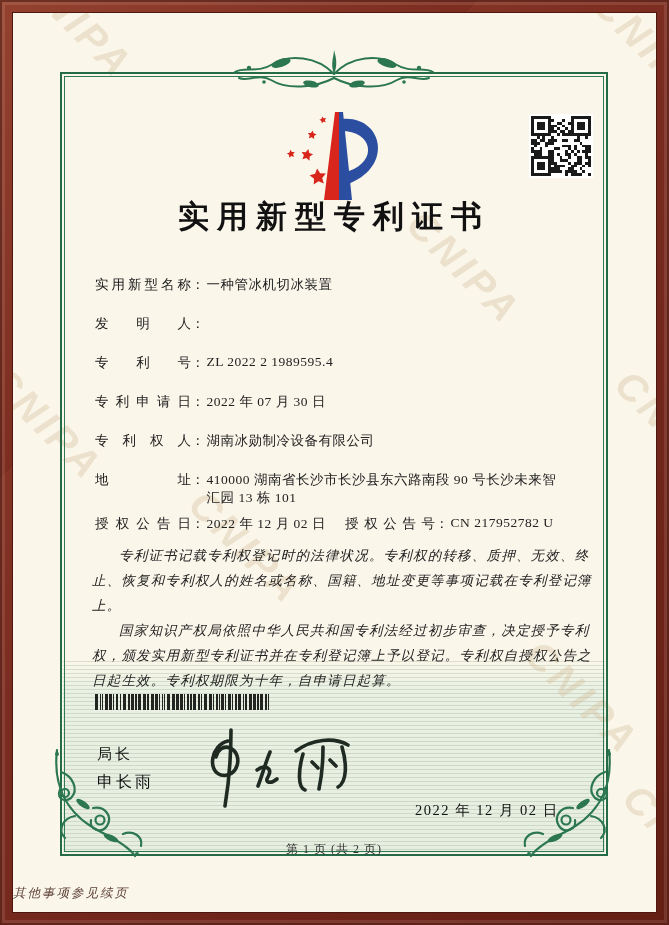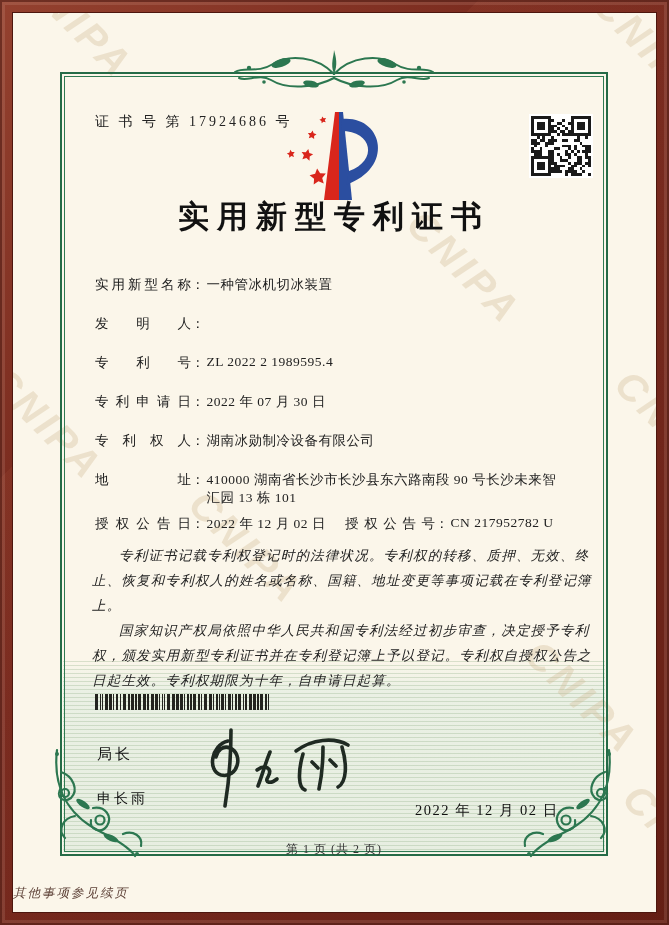--- a/index.html
+++ b/index.html
@@ -43,21 +43,21 @@
   .grant-right { position:absolute; left:250px; top:0; display:flex; font-size:13.5px; }
   .grant-right .flabel { width:90px; flex:0 0 90px;font-family:Liberation Mono, monospace; }
 
   .paras { left:79px; top:530px; width:502px; font-size:13.5px; font-style:italic; letter-spacing:1.2px; line-height:25px; color:#222; }
   .paras p { text-indent:2em; }
 
   .barcode { left:82px; top:681px; height:16px; display:flex; align-items:stretch; }
   .barcode div { background:#23231f; }
 
   .director-title { left:84px; top:732px; font-size:15px; letter-spacing:3px; color:#111; }
-  .director-name { left:84px; top:759px; font-size:14px; letter-spacing:3px; color:#111;margin-top:18px; }
+  .director-name { left:84px; top:759px; font-size:16px; letter-spacing:3px; color:#111; }
   .sig { left:185px; top:713px; width:158px; height:84px; }
 
   .issue-date { left:402px; top:788px; font-size:14.5px; letter-spacing:1.5px; color:#111; }
   .pageinfo { left:47px; top:828px; width:548px; text-align:center; font-size:12px; letter-spacing:1px; color:#333; }
   .footnote { left:0; top:872px; width:643px; text-align:left; font-size:12.5px; font-style:italic; letter-spacing:2px; color:#5f4339; }
 </style>
 </head>
 <body>
 
 <div class="frame"></div>
@@ -128,21 +128,20 @@
       <circle cx="53" cy="74" r="4.5"></circle>
     </g>
     <g fill="#2c7750">
       <ellipse cx="70" cy="58" rx="8" ry="3" transform="rotate(-35 70 58)"></ellipse>
       <ellipse cx="42" cy="92" rx="8" ry="3" transform="rotate(-25 42 92)"></ellipse>
       <circle cx="96" cy="8" r="2"></circle>
         <circle cx="16" cy="108" r="2"></circle>
     </g>
   </svg>
 
-  <div class="content certno">证 书 号 第 17924686 号</div>
 
   <svg class="content logo" style="position:absolute;" viewBox="0 0 120 95">
     <g fill="#d9261c">
       <path transform="translate(47,11) scale(3.6) rotate(-14)" d="M0,-1 L0.294,-0.405 0.951,-0.309 0.476,0.155 0.588,0.809 0,0.5 -0.588,0.809 -0.476,0.155 -0.951,-0.309 -0.294,-0.405 Z"></path>
       <path transform="translate(36,26) scale(4.6) rotate(8)" d="M0,-1 L0.294,-0.405 0.951,-0.309 0.476,0.155 0.588,0.809 0,0.5 -0.588,0.809 -0.476,0.155 -0.951,-0.309 -0.294,-0.405 Z"></path>
       <path transform="translate(15,45) scale(4.2) rotate(-10)" d="M0,-1 L0.294,-0.405 0.951,-0.309 0.476,0.155 0.588,0.809 0,0.5 -0.588,0.809 -0.476,0.155 -0.951,-0.309 -0.294,-0.405 Z"></path>
       <path transform="translate(31,46) scale(6.2) rotate(12)" d="M0,-1 L0.294,-0.405 0.951,-0.309 0.476,0.155 0.588,0.809 0,0.5 -0.588,0.809 -0.476,0.155 -0.951,-0.309 -0.294,-0.405 Z"></path>
       <path transform="translate(42,68) scale(8.6) rotate(-6)" d="M0,-1 L0.294,-0.405 0.951,-0.309 0.476,0.155 0.588,0.809 0,0.5 -0.588,0.809 -0.476,0.155 -0.951,-0.309 -0.294,-0.405 Z"></path>
     </g>
     <polygon points="59,3 63,3 63,91 48,91" fill="#d9261c"></polygon>

